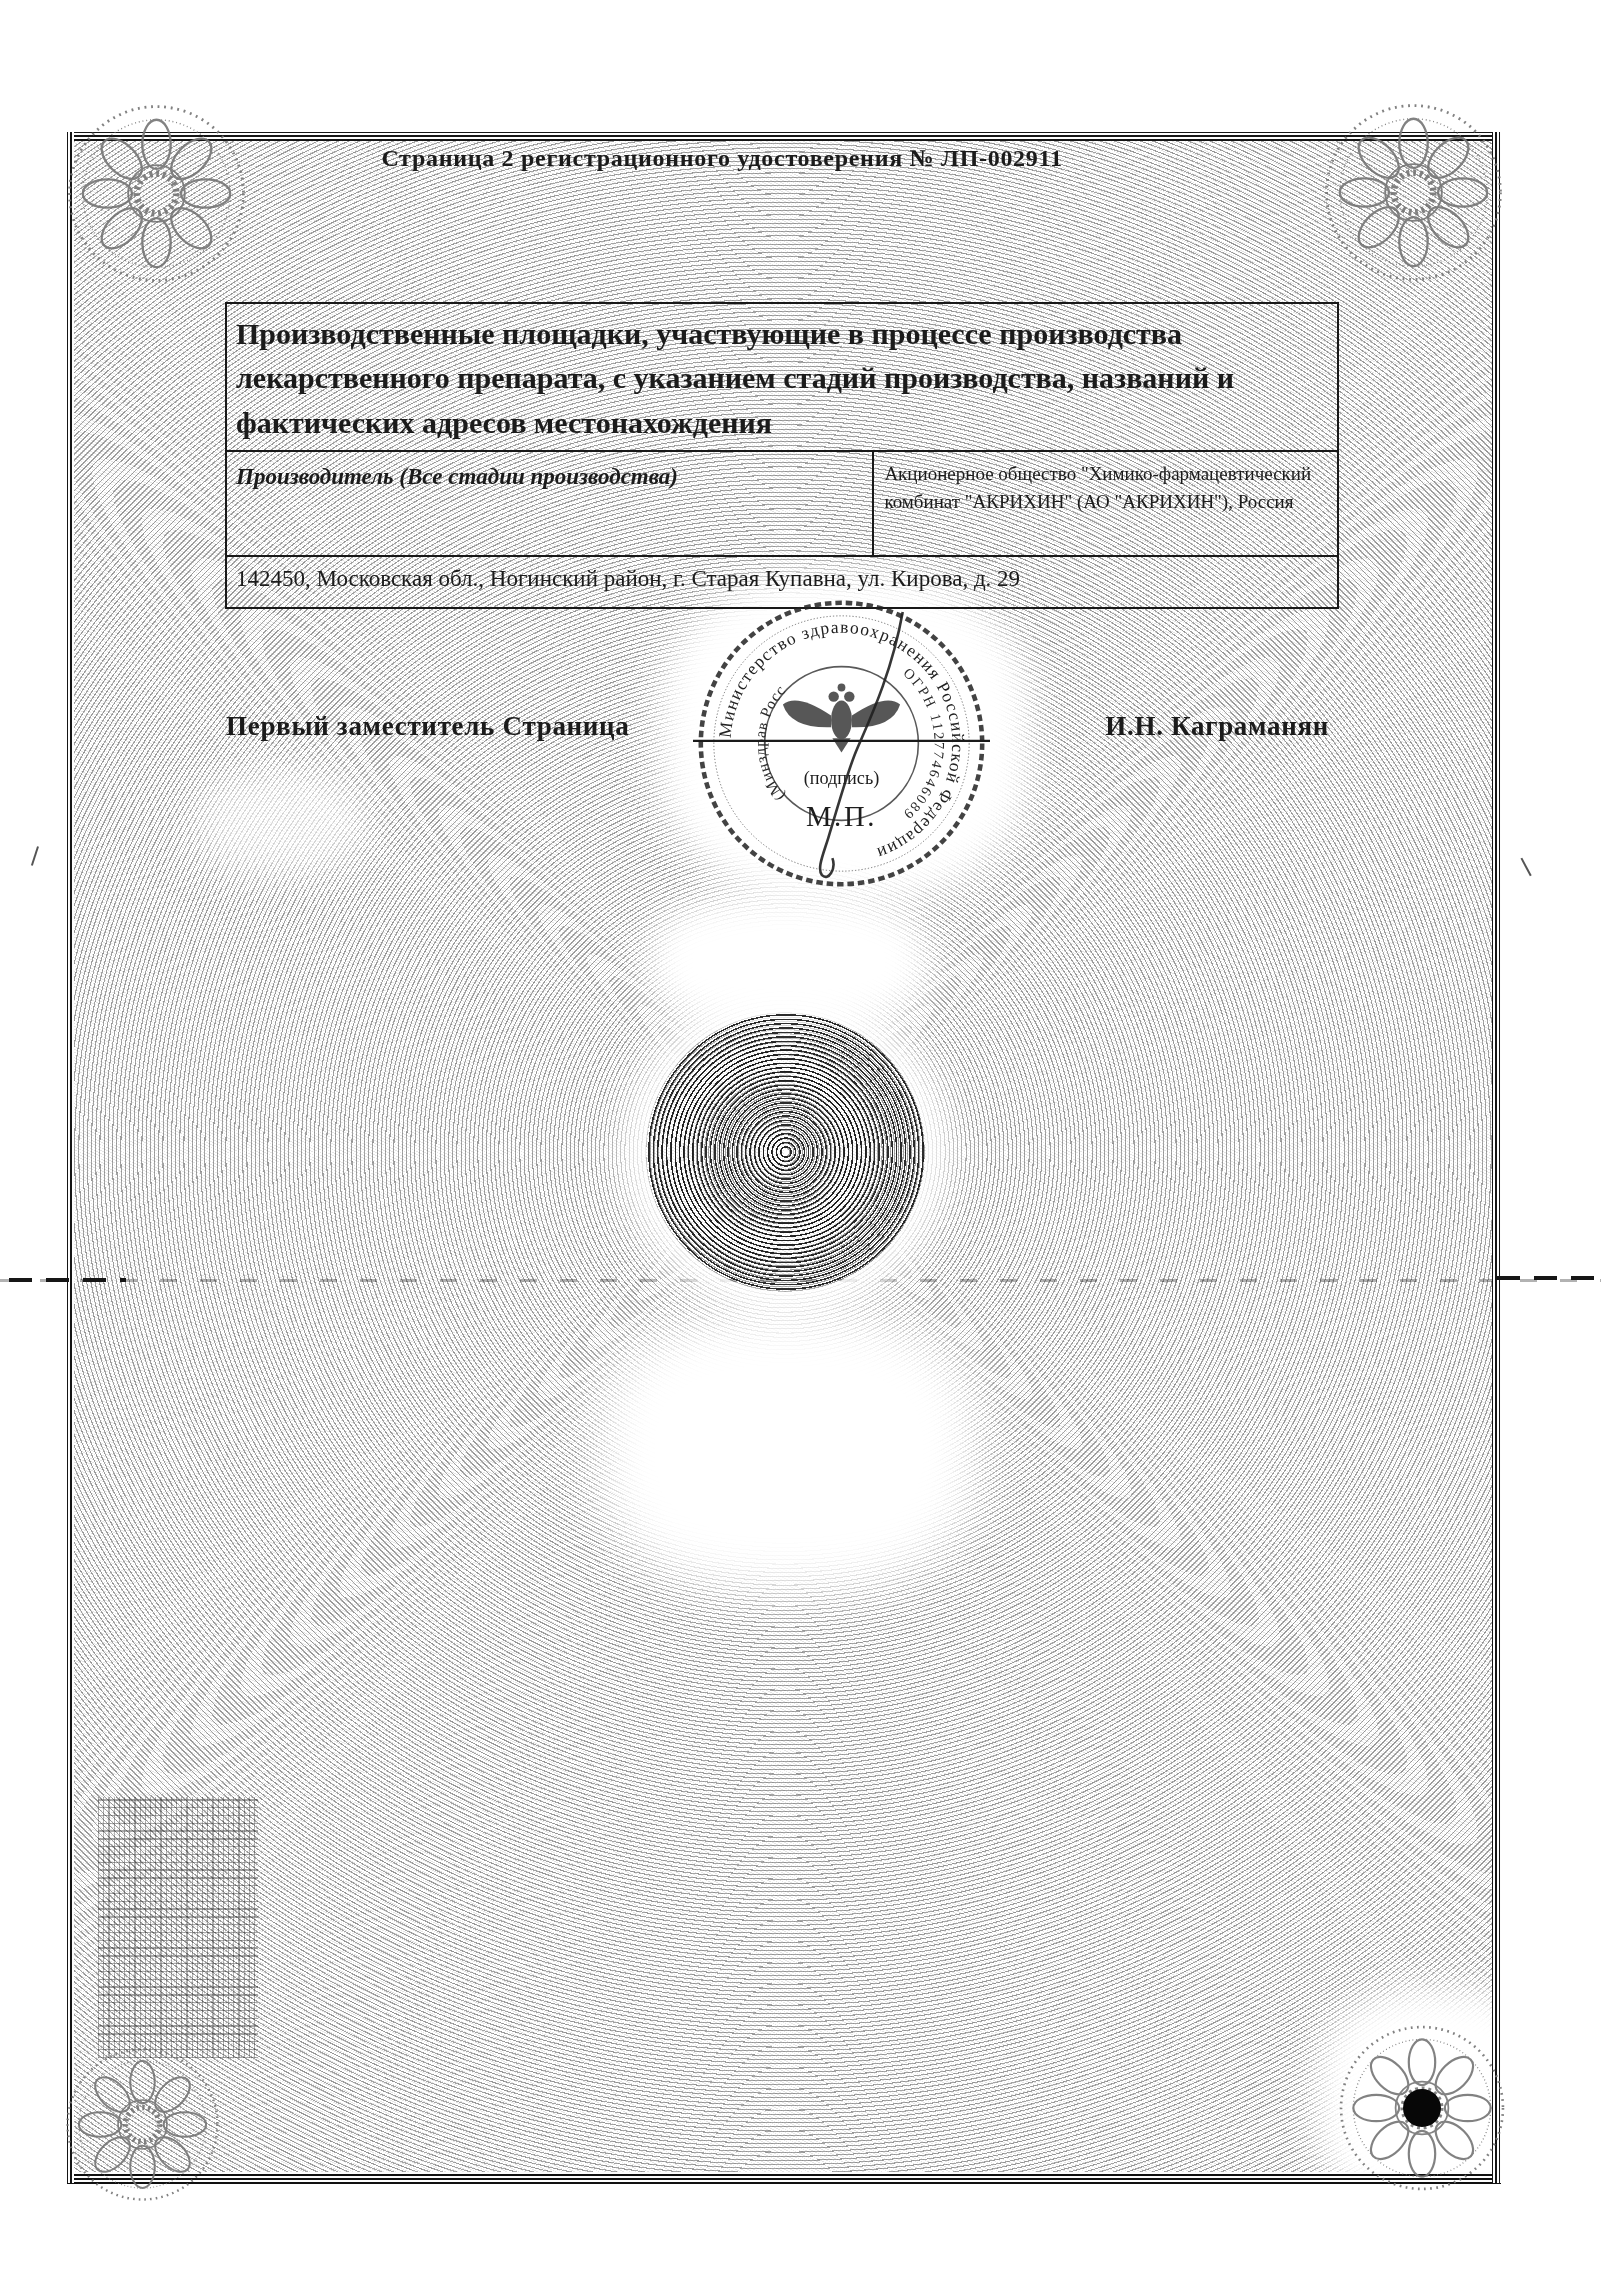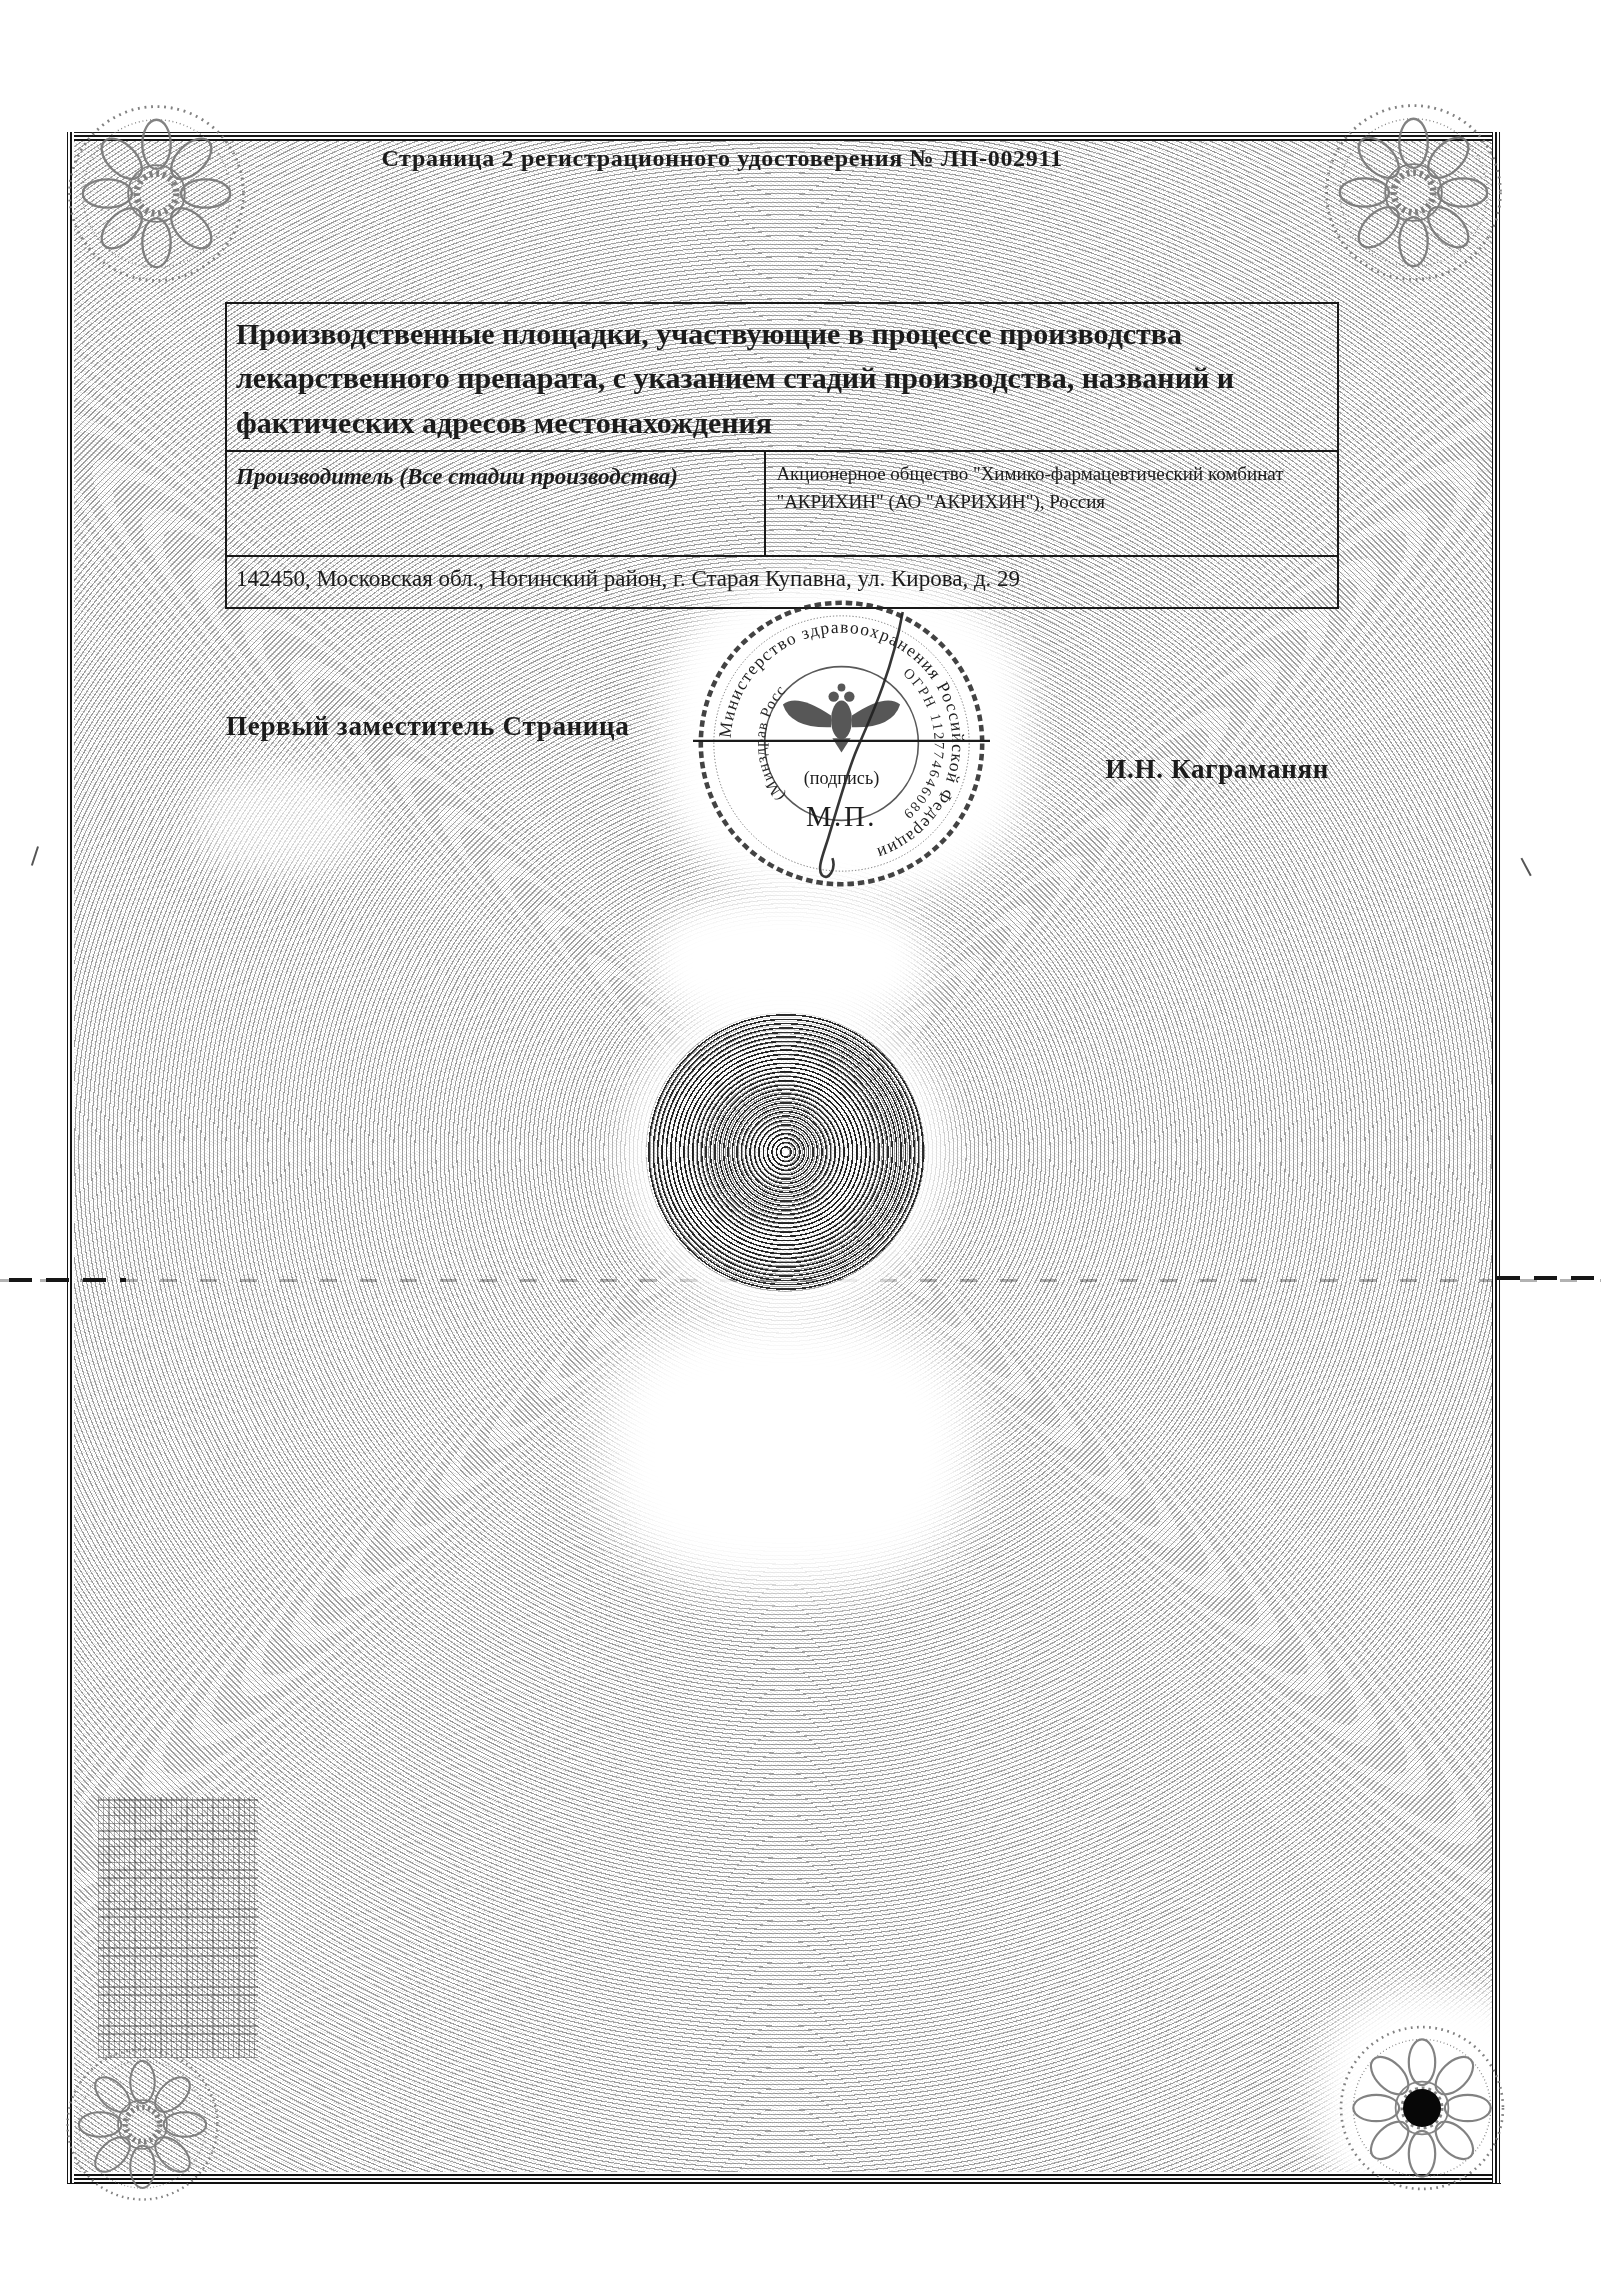--- a/index.html
+++ b/index.html
@@ -59,28 +59,28 @@
   .punch-dot{position:absolute;left:1403px;top:2089px;width:38px;height:38px;border-radius:50%;
     background:#070707;z-index:6;}
   
   .doc-title{position:absolute;left:0;top:145px;width:1418px;padding-left:26px;box-sizing:border-box;
     text-align:center;font-size:24px;font-weight:700;letter-spacing:0.7px;z-index:6;}
   .reg-table{position:absolute;left:225px;top:302px;width:1114px;z-index:6;
     border:2.6px solid #181818;box-sizing:border-box;}
   .row-header{min-height:108px;box-sizing:border-box;padding:7.8px 10.4px 5.2px 9px;
     border-bottom:2.6px solid #181818;font-size:30px;font-weight:700;line-height:1.48;}
   .row-producer{display:flex;min-height:105px;box-sizing:border-box;border-bottom:2.6px solid #181818;}
-  .cell-label{width:539px;box-sizing:border-box;padding:11.7px 6.5px 6.5px 9px;
+  .cell-label{width:647px;box-sizing:border-box;padding:11.7px 6.5px 6.5px 9px;
     border-right:2.6px solid #181818;font-size:23px;font-style:italic;font-weight:600;}
   .cell-value{flex:1;box-sizing:border-box;padding:7.8px 5.2px 6.5px 10.4px;font-size:19px;line-height:1.5;}
   .row-address{min-height:50px;box-sizing:border-box;padding:9px 6.5px 5.2px 9px;font-size:23px;}
   .sig-title{position:absolute;left:226px;top:711px;font-size:27px;font-weight:700;
     letter-spacing:0.7px;z-index:6;}
   .sig-name{position:absolute;left:1017px;top:711px;width:312px;text-align:right;
-    font-size:27px;font-weight:700;letter-spacing:0.7px;z-index:6;margin-top:43px;}
+    font-size:27px;font-weight:700;letter-spacing:0.7px;z-index:6;}
   .seal{position:absolute;left:693px;top:595px;z-index:7;}
 </style>
 </head>
 <body>
 
 <div class="page">
 
   <div class="texture"></div>
   <div class="bleach b1"></div>
   <div class="bleach b2"></div>

